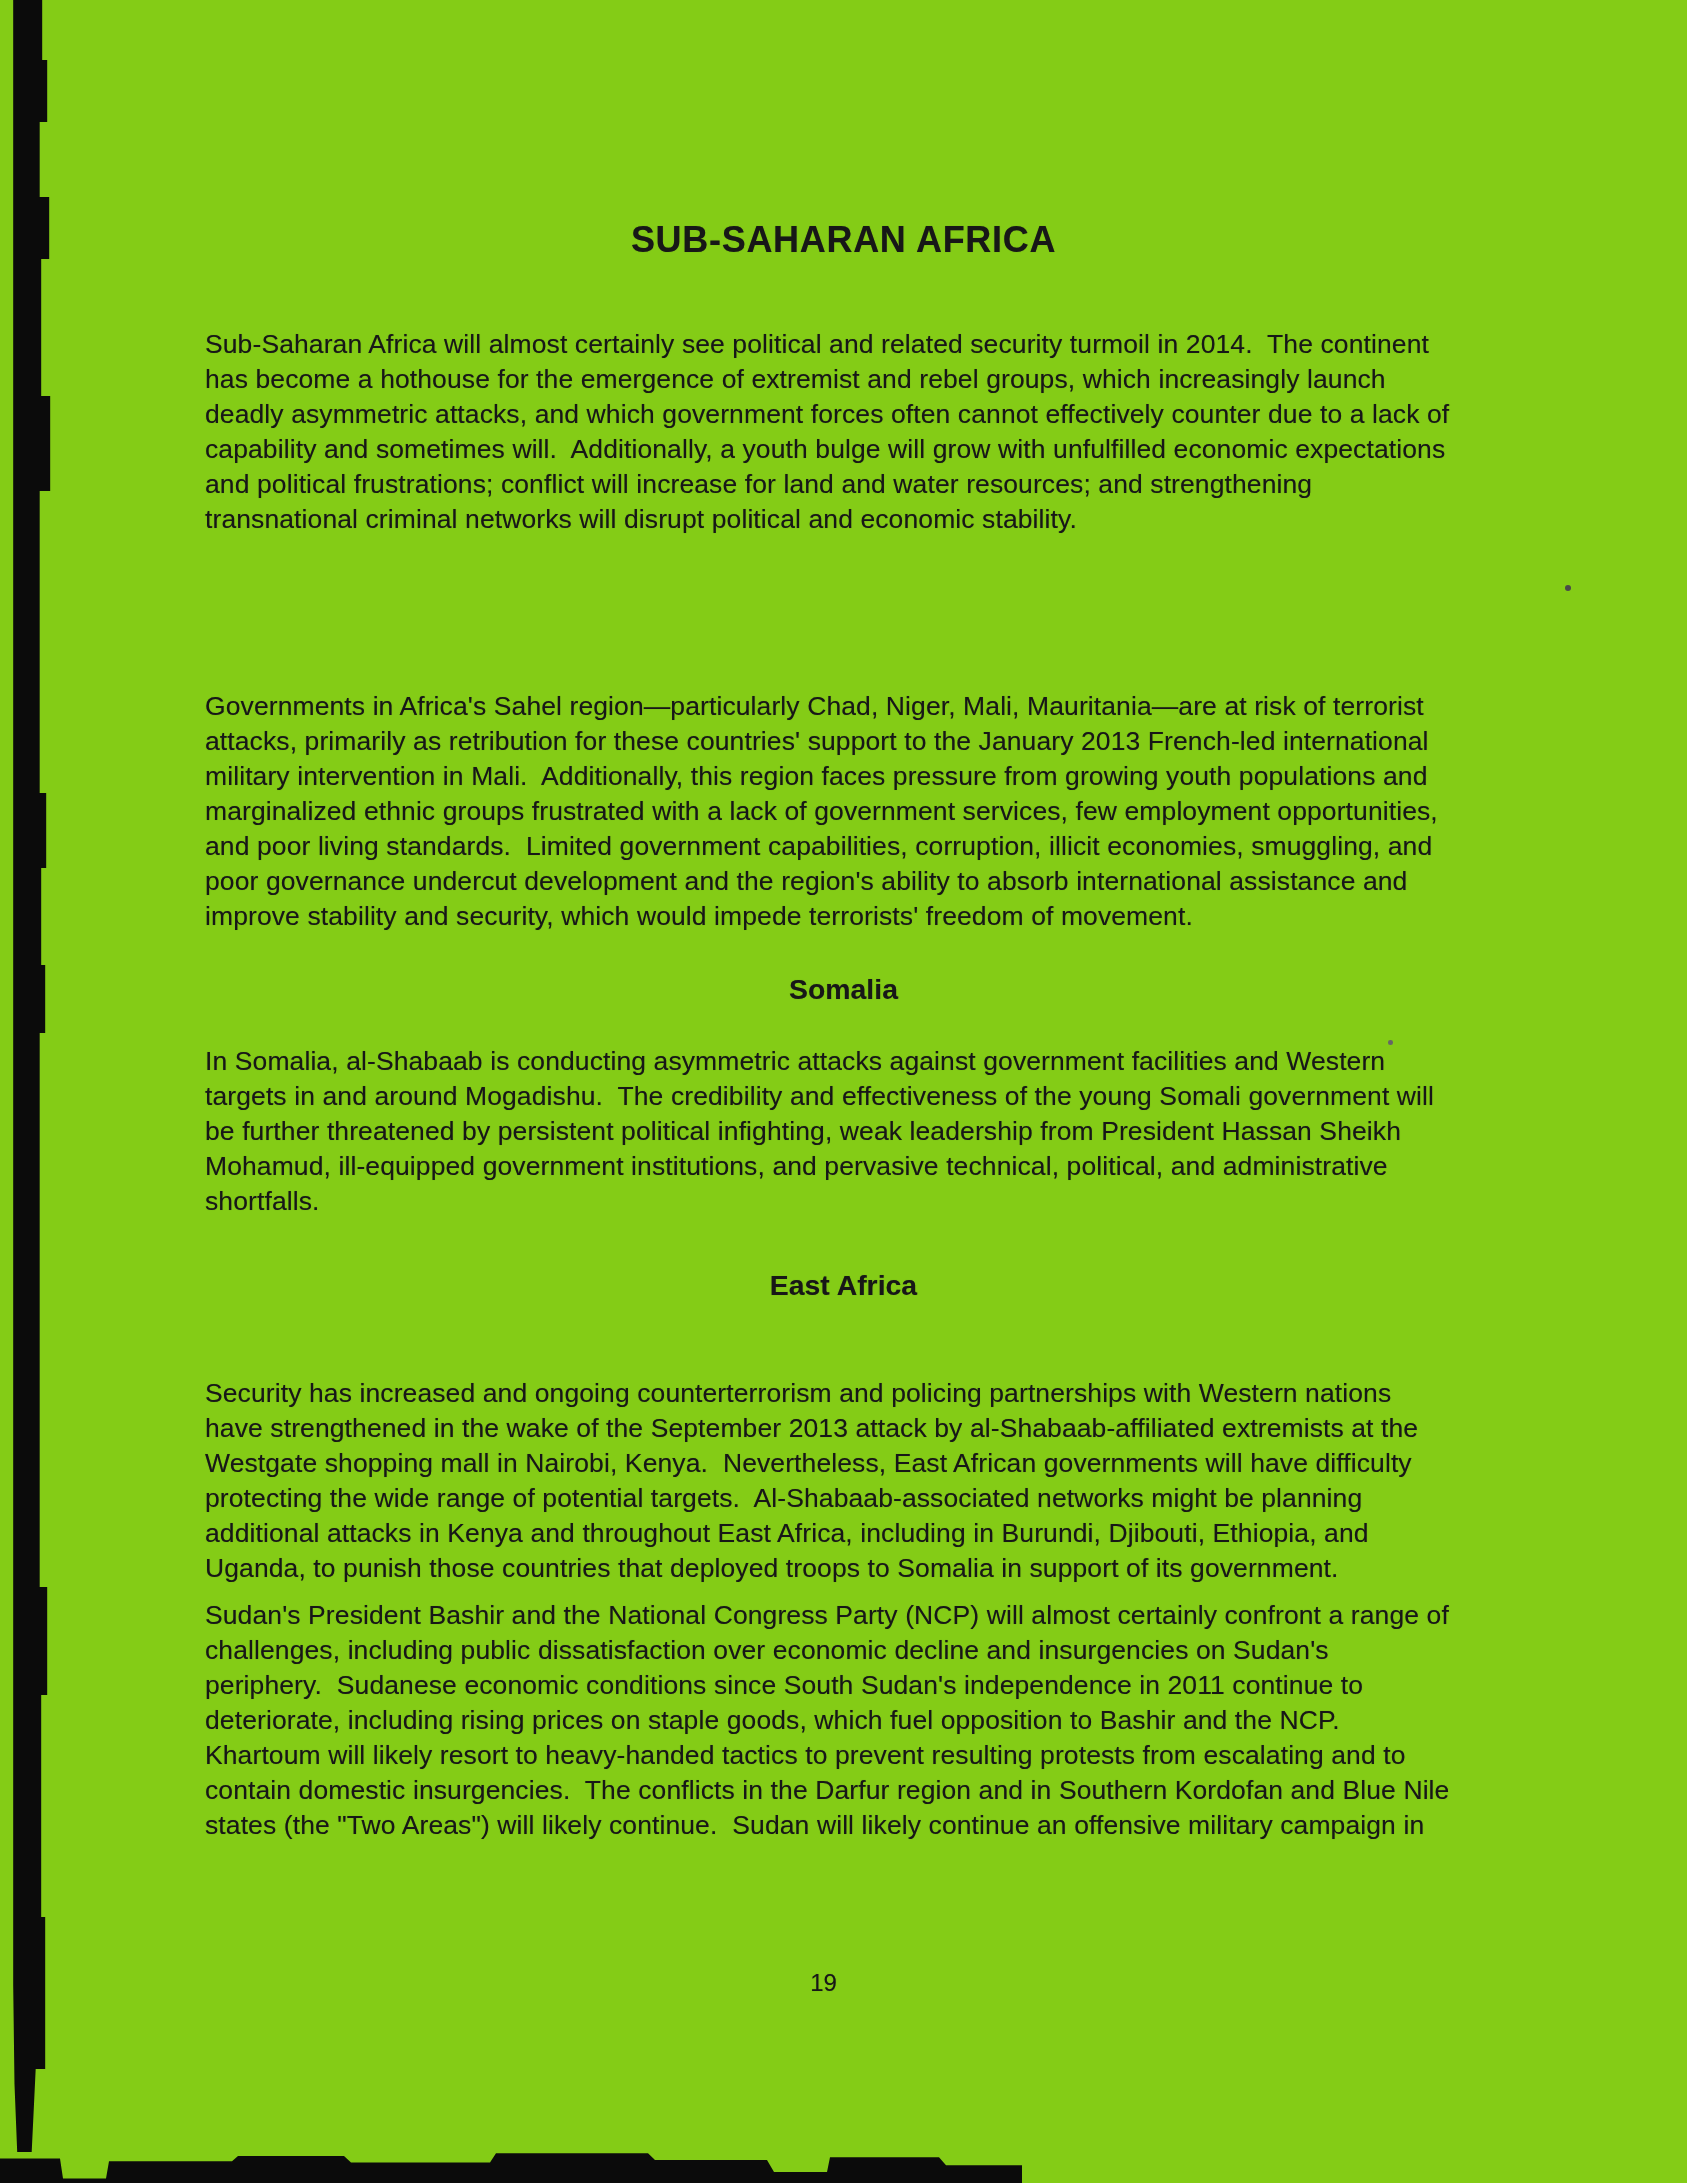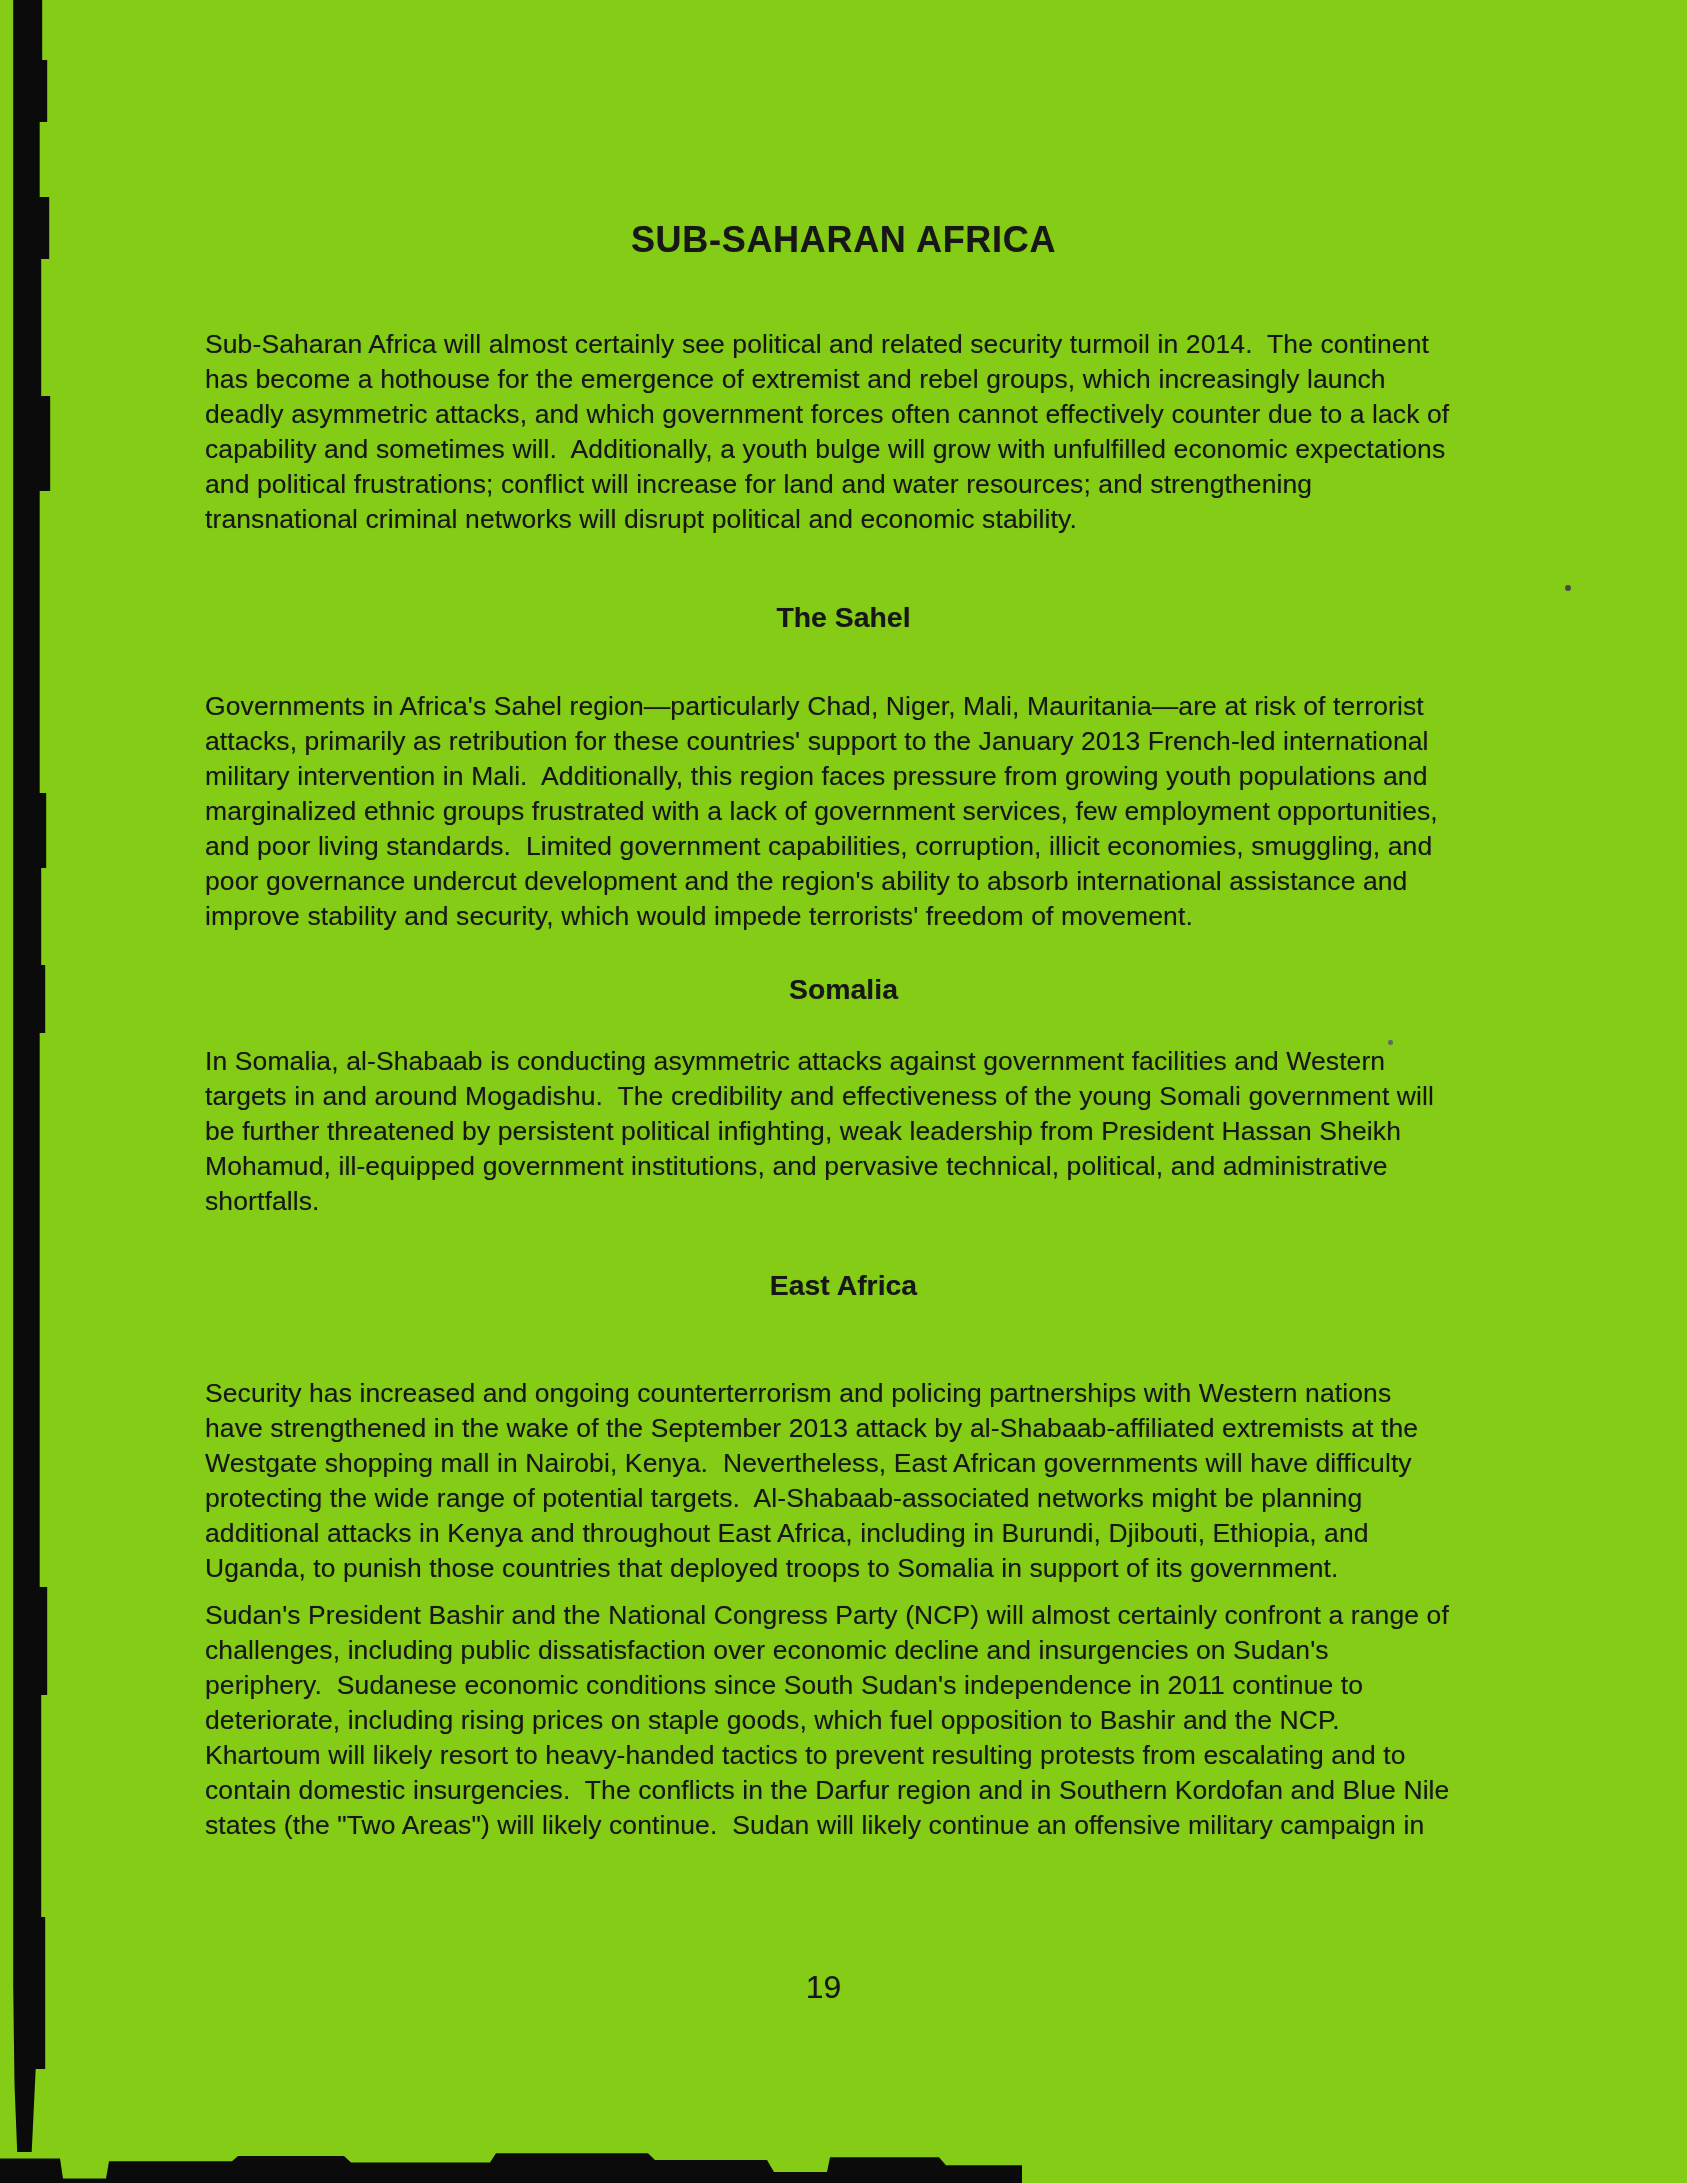--- a/index.html
+++ b/index.html
@@ -42,21 +42,21 @@
     font-size: 26.5px;
     line-height: 35px;
     white-space: pre;
     letter-spacing: 0.1px;
   }
   .page-number {
     position: absolute;
     left: 0; top: 1969px;
     width: 1647px;
     text-align: center;
-    font-size: 32px;
+    font-size: 24px;
   }
 
   
   .scan-bar-left {
     position: absolute;
     left: 13.2px; top: 0;
     width: 38px; height: 2152px;
     background: #0b0b0b;
     clip-path: polygon(
       0px 0px, 29px 0px, 29px 60px, 34px 60px, 34px 122px, 26.5px 122px,
@@ -95,21 +95,20 @@
 
   <h1 class="doc-title txt" style="margin:0;">SUB-SAHARAN AFRICA</h1>
 
   <div class="para txt" style="top:327px;">Sub-Saharan Africa will almost certainly see political and related security turmoil in 2014.  The continent
 has become a hothouse for the emergence of extremist and rebel groups, which increasingly launch
 deadly asymmetric attacks, and which government forces often cannot effectively counter due to a lack of
 capability and sometimes will.  Additionally, a youth bulge will grow with unfulfilled economic expectations
 and political frustrations; conflict will increase for land and water resources; and strengthening
 transnational criminal networks will disrupt political and economic stability.</div>
 
-  <h2 class="section-heading txt" style="top:600px; margin:0;">The Sahel</h2>
   <div class="para txt" style="top:689px;">Governments in Africa's Sahel region—particularly Chad, Niger, Mali, Mauritania—are at risk of terrorist
 attacks, primarily as retribution for these countries' support to the January 2013 French-led international
 military intervention in Mali.  Additionally, this region faces pressure from growing youth populations and
 marginalized ethnic groups frustrated with a lack of government services, few employment opportunities,
 and poor living standards.  Limited government capabilities, corruption, illicit economies, smuggling, and
 poor governance undercut development and the region's ability to absorb international assistance and
 improve stability and security, which would impede terrorists' freedom of movement.</div>
 
   <h2 class="section-heading txt" style="top:972px; margin:0;">Somalia</h2>
   <div class="para txt" style="top:1044px;">In Somalia, al-Shabaab is conducting asymmetric attacks against government facilities and Western

